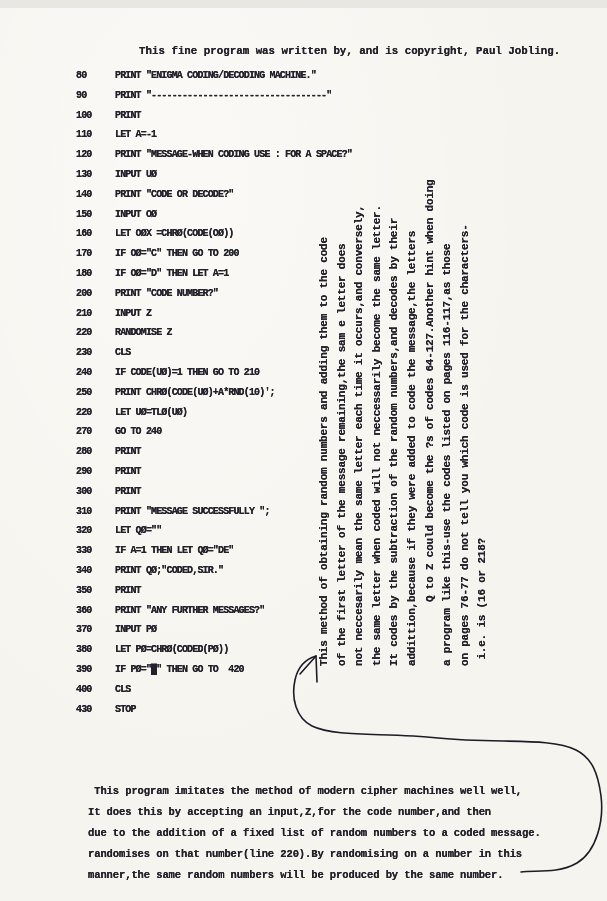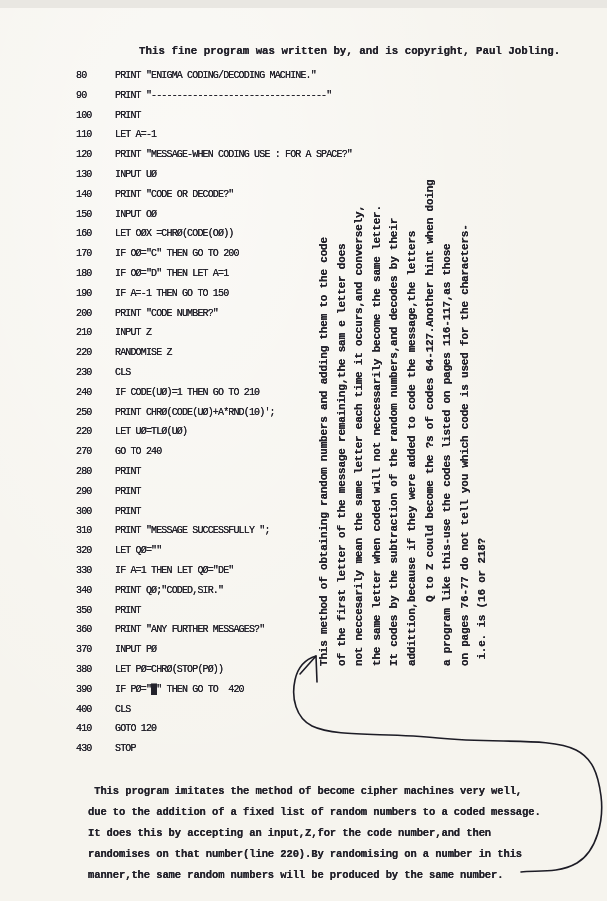--- a/index.html
+++ b/index.html
@@ -19,21 +19,21 @@
   
   .credit{
     position:absolute;left:139px;top:37px;
     font-size:10.8px;font-weight:700;letter-spacing:0;
     white-space:pre;
   }
 
   
   .listing{
     position:absolute;left:76px;top:62px;
-    font-size:10px;font-weight:400;letter-spacing:-0.85px;
+    font-size:10px;font-weight:700;letter-spacing:-0.85px;
   }
   .row{display:flex;height:19.8px;align-items:flex-start;}
   .ln{width:39px;flex:none;position:relative;white-space:pre;}
   .code{white-space:pre;}
   .ln.struck::after{
     content:"";position:absolute;left:-1px;top:0;width:8px;height:12px;
     background:linear-gradient(32deg, transparent 45%, #23222b 45%, #23222b 58%, transparent 58%);
   }
 
   
@@ -104,24 +104,20 @@
       </div>
       <div class="row">
         <span class="ln">170</span>
         <span class="code">IF OØ="C" THEN GO TO 200</span>
       </div>
       <div class="row">
         <span class="ln">180</span>
         <span class="code">IF OØ="D" THEN LET A=1</span>
       </div>
       <div class="row">
-        <span class="ln">190</span>
-        <span class="code">IF A=-1 THEN GO TO 150</span>
-      </div>
-      <div class="row">
         <span class="ln">200</span>
         <span class="code">PRINT "CODE NUMBER?"</span>
       </div>
       <div class="row">
         <span class="ln">210</span>
         <span class="code">INPUT Z</span>
       </div>
       <div class="row">
         <span class="ln">220</span>
         <span class="code">RANDOMISE Z</span>
@@ -181,33 +177,29 @@
       <div class="row">
         <span class="ln">360</span>
         <span class="code">PRINT "ANY FURTHER MESSAGES?"</span>
       </div>
       <div class="row">
         <span class="ln">370</span>
         <span class="code">INPUT PØ</span>
       </div>
       <div class="row">
         <span class="ln">380</span>
-        <span class="code">LET PØ=CHRØ(STOP(PØ))</span>
+        <span class="code">LET PØ=CHRØ(CODED(PØ))</span>
       </div>
       <div class="row">
         <span class="ln">390</span>
         <span class="code">IF PØ="█" THEN GO TO  420</span>
       </div>
       <div class="row">
         <span class="ln">400</span>
         <span class="code">CLS</span>
-      </div>
-      <div class="row">
-        <span class="ln">410</span>
-        <span class="code">GOTO 120</span>
       </div>
       <div class="row">
         <span class="ln">430</span>
         <span class="code">STOP</span>
       </div>
     </div>
 
   <div class="side-note ink">
       <div class="vline">This method of obtaining random numbers and adding them to the code</div>
       <div class="vline">of the first letter of the message remaining,the sam e letter does</div>
@@ -215,23 +207,23 @@
       <div class="vline">the same letter when coded will not neccessarily become the same letter.</div>
       <div class="vline">It codes by the subtraction of the random numbers,and decodes by their</div>
       <div class="vline">addittion,because if they were added to code the message,the letters</div>
       <div class="vline">          Q to Z could become the ?s of codes 64-127.Another hint when doing</div>
       <div class="vline">a program like this-use the codes listed on pages 116-117,as those</div>
       <div class="vline">on pages 76-77 do not tell you which code is used for the characters-</div>
       <div class="vline"> i.e. is (16 or 218?</div>
     </div>
 
   <div class="footer ink">
-      <div class="fline"> This program imitates the method of become cipher machines very well,</div>
+      <div class="fline"> This program imitates the method of modern cipher machines well well,</div>
+      <div class="fline">It does this by accepting an input,Z,for the code number,and then</div>
       <div class="fline">due to the addition of a fixed list of random numbers to a coded message.</div>
-      <div class="fline">It does this by accepting an input,Z,for the code number,and then</div>
       <div class="fline">randomises on that number(line 220).By randomising on a number in this</div>
       <div class="fline">manner,the same random numbers will be produced by the same number.</div>
     </div>
 
   <svg class="arrow-layer" viewBox="0 0 607 901" xmlns="http://www.w3.org/2000/svg">
     <g fill="none" stroke="#1d1c26" stroke-width="1.6" stroke-linecap="round" stroke-linejoin="round">
       <path d="M 521 864
                C 535 862, 558 866, 577 855
                C 597 843, 604 812, 601 788
                C 598 765, 592 750, 576 742

